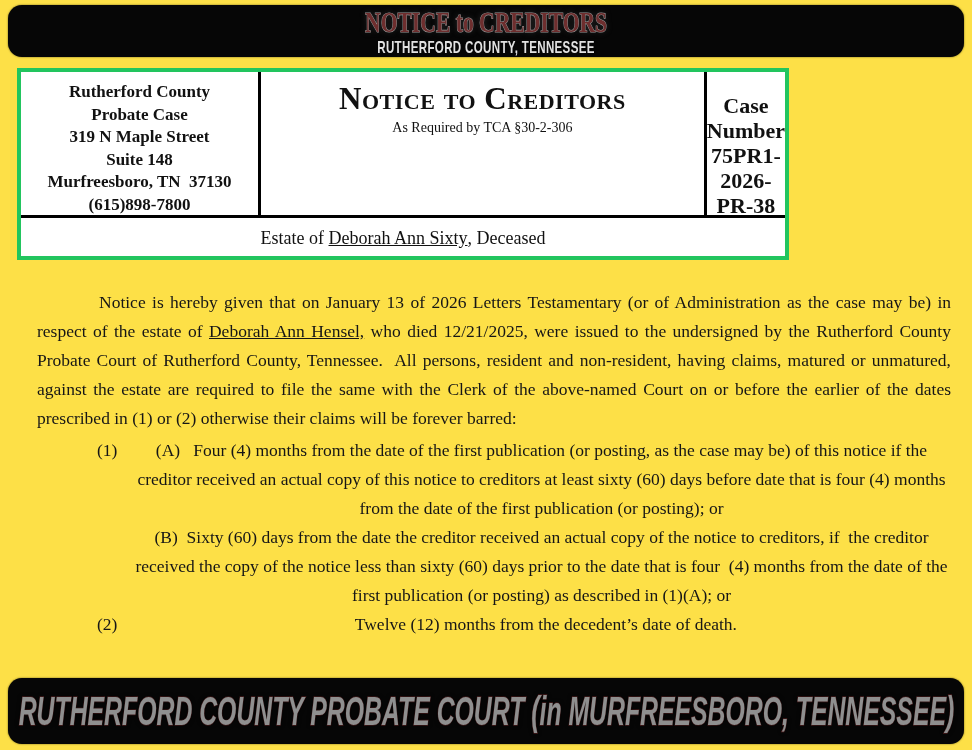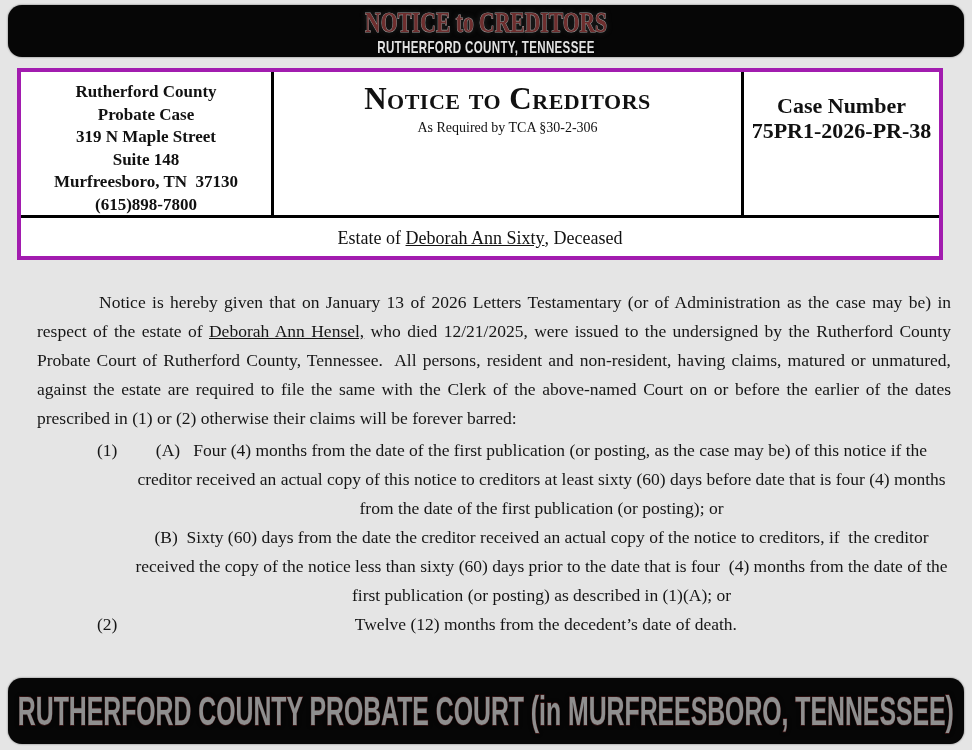--- a/index.html
+++ b/index.html
@@ -1,29 +1,29 @@
 <!DOCTYPE html>
 <html><head>
 <meta charset="utf-8">
 <style>
   html,body { margin:0; padding:0; background:#ffffff; }
   .page {
-    position:relative; width:972px; height:750px; background:#e5e5e5;
+    position:relative; width:972px; height:750px; background:#fde047;
     font-family:"Liberation Serif", serif; color:#111; overflow:hidden;
   }
 
   
   .banner {
     position:absolute; left:8px; width:956px; background:#060606;
     border-radius:14px; display:flex; flex-direction:column;
     align-items:center; justify-content:center; overflow:hidden;
     box-shadow:0 0 2px rgba(0,0,0,.6);
   }
   .banner-top { top:5px; height:52px; }
-  .banner-bottom { top:678px; height:66px; }
+  .banner-bottom { top:678px; height:66px;font-style:italic; }
 
   .banner-top-title {
     font-family:"Liberation Serif", serif; font-weight:bold; font-size:30px;
     line-height:30px; white-space:nowrap; color:#6e2e2e;
     -webkit-text-stroke:1.2px #9a9a9a; paint-order:stroke fill;
     text-shadow:0 0 7px rgba(130,130,130,.35);
     transform:scaleX(.72); transform-origin:center;
   }
   .banner-top-subtitle {
     font-family:"Liberation Sans", sans-serif; font-weight:bold; font-size:17px;
@@ -33,22 +33,22 @@
   .banner-bottom-title {
     font-family:"Liberation Sans", sans-serif; font-weight:bold; font-size:40px;
     line-height:40px; white-space:nowrap; color:#8f8f8f;
     -webkit-text-stroke:1.3px #5a2222; paint-order:stroke fill;
     text-shadow:0 0 6px rgba(0,0,0,.9);
     transform:scaleX(.62); transform-origin:center;
   }
 
   
   .form-table {
-    position:absolute; left:17px; top:68px; width:926px; height:192px;
-    border:4px solid #a21caf; box-sizing:border-box; background:#fff;
+    position:absolute; left:17px; top:68px; width:772px; height:192px;
+    border:4px solid #22c55e; box-sizing:border-box; background:#fff;
   }
   .form-header-row { display:flex; height:143px; }
   .cell { box-sizing:border-box; }
   .cell-address {
     width:253px; border-right:3px solid #000; text-align:center;
     padding-top:9px; font-weight:bold; font-size:17px; line-height:22.5px;
   }
   .cell-title {
     width:470px; border-right:3px solid #000; text-align:center; padding-top:10px;
   }

